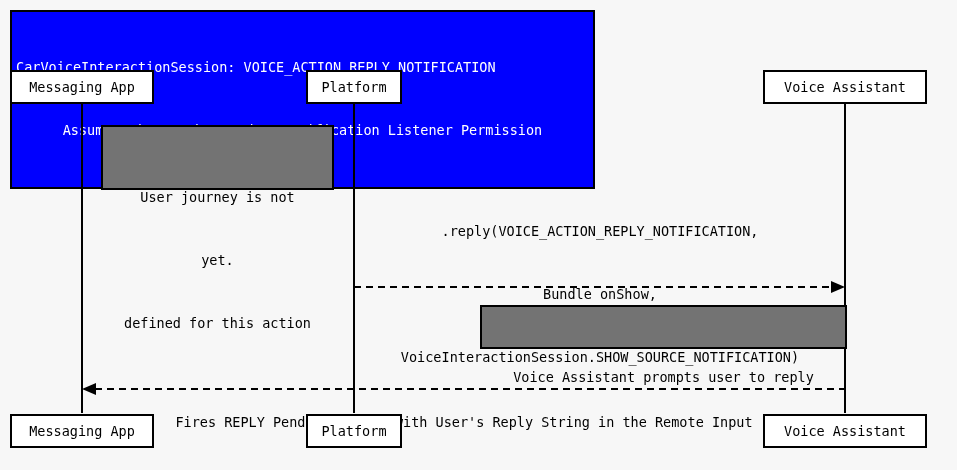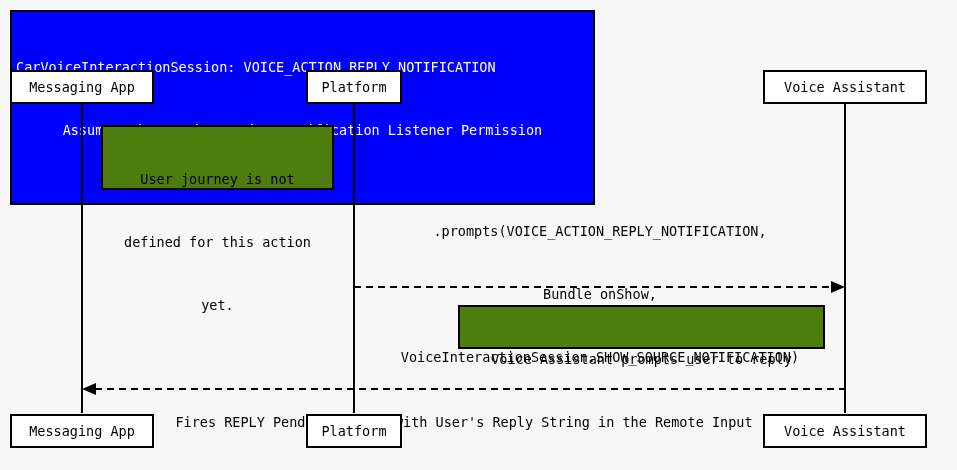--- a/index.html
+++ b/index.html
@@ -23,21 +23,21 @@
 
   
   .title-box {
     position: absolute;
     left: 10px;
     top: 10px;
     width: 585px;
     box-sizing: border-box;
     background: #0000ff;
     border: 2px solid #000000;
-    padding: 3px 4px 20px 4px;
+    padding: 3px 4px 4px 4px;
     color: #ffffff;
     font-size: 13.5px;
     line-height: 21px;
     white-space: pre;
     text-align: left;
   }
   .title-line-2 {
     text-align: center;
   }
 
@@ -61,28 +61,28 @@
   .lifeline {
     position: absolute;
     width: 2px;
     background: #000000;
   }
 
   
   .note {
     position: absolute;
     box-sizing: border-box;
-    background: #4d7c0f;
+    background: #737373;
     border: 2px solid #000000;
     color: #000000;
     font-size: 13.5px;
     line-height: 21px;
     text-align: center;
     white-space: pre;
-    padding: 0 6px;
+    padding: 18px 6px;
   }
 
   
   .msg-label {
     position: absolute;
     color: #000000;
     font-size: 13.5px;
     line-height: 21px;
     text-align: center;
     white-space: pre;
@@ -115,36 +115,36 @@
   <div class="participant" style="left:306px; top:70px; width:96px; height:34px;">
     <span>Platform</span>
   </div>
 
   <div class="participant" style="left:763px; top:70px; width:164px; height:34px;">
     <span>Voice Assistant</span>
   </div>
 
   <div class="note" style="left:101px; top:125px; width:233px; height:65px;">
     <div>User journey is not</div>
+    <div>yet.</div>
     <div>defined for this action</div>
-    <div>yet.</div>
   </div>
 
   <div class="msg-label" style="left:356px; top:179px; width:488px;">
-    <div>.prompts(VOICE_ACTION_REPLY_NOTIFICATION,</div>
+    <div>.reply(VOICE_ACTION_REPLY_NOTIFICATION,</div>
     <div>Bundle onShow,</div>
     <div>VoiceInteractionSession.SHOW_SOURCE_NOTIFICATION)</div>
   </div>
 
   <svg class="arrow-svg" style="left:354px; top:280px;" width="492" height="14" viewBox="0 0 492 14">
     <line x1="0" y1="7" x2="480" y2="7" stroke="#000000" stroke-width="2" stroke-dasharray="7,5"></line>
     <polygon points="491,7 477,1 477,13" fill="#000000"></polygon>
   </svg>
 
-  <div class="note" style="left:458px; top:305px; width:367px; height:44px;">
+  <div class="note" style="left:480px; top:305px; width:367px; height:44px;">
     <div>Voice Assistant prompts user to reply</div>
   </div>
 
   <div class="msg-label" style="left:84px; top:370px; width:760px;">
     <div>Fires REPLY Pending Intent with User's Reply String in the Remote Input</div>
   </div>
 
   <svg class="arrow-svg" style="left:81px; top:382px;" width="765" height="14" viewBox="0 0 765 14">
     <line x1="14" y1="7" x2="765" y2="7" stroke="#000000" stroke-width="2" stroke-dasharray="7,5"></line>
     <polygon points="1,7 15,1 15,13" fill="#000000"></polygon>

